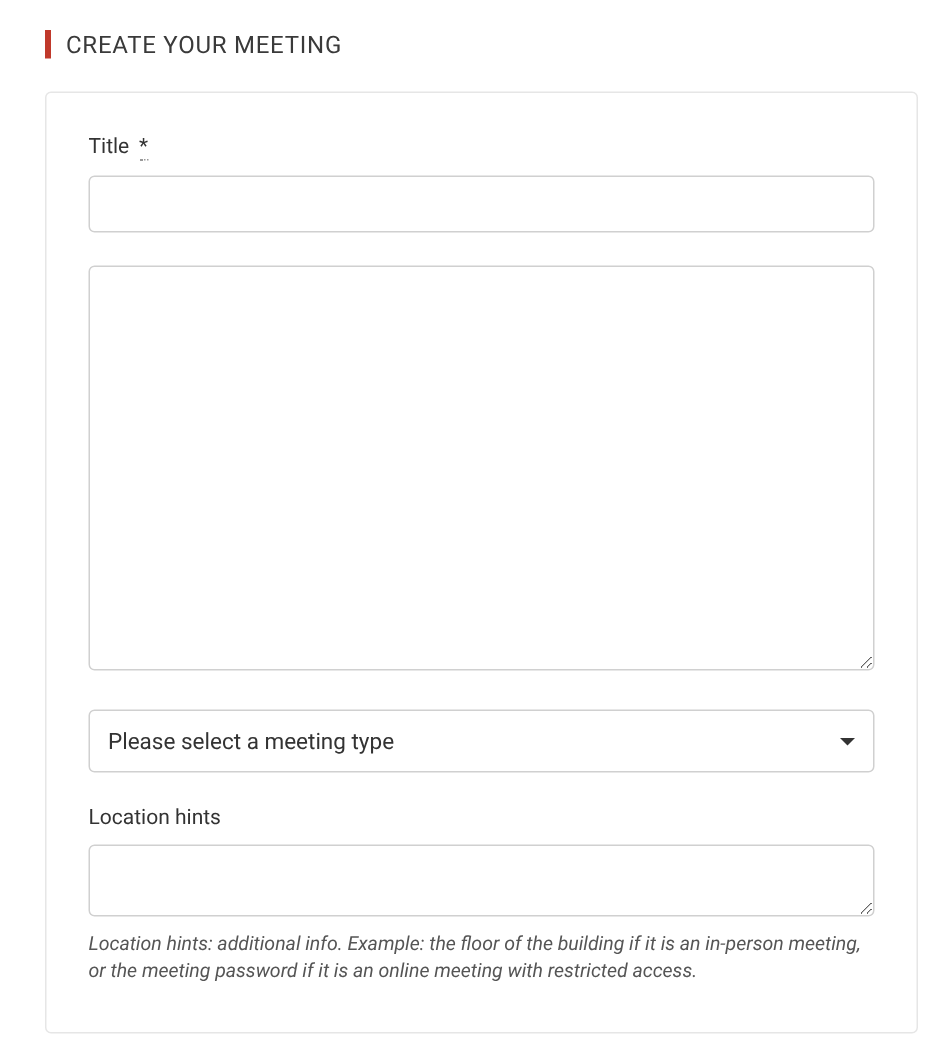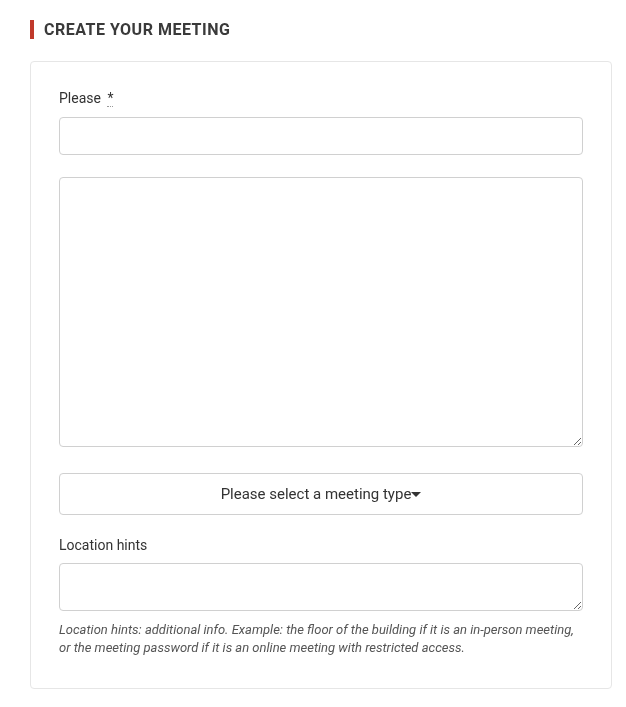--- a/index.html
+++ b/index.html
@@ -15,21 +15,21 @@
       width: 626px;
     }
     .page-header {
       border-left: 4px solid #c0392b;
       padding-left: 10px;
       margin-bottom: 22px;
       margin-left: 16px;
     }
     .page-header h2 {
       font-size: 16px;
-      font-weight: 700;
+      font-weight: 400;
       color: #3a3a3a;
       letter-spacing: 0.5px;
     }
     .card {
       border: 1px solid #e6e6e6;
       border-radius: 4px;
       padding: 28px 28px 10px 28px;
       margin-left: 16px;
     }
     .form-group {
@@ -80,21 +80,21 @@
       width: 100%;
       border: 1px solid #d0d0d0;
       border-radius: 4px;
       padding: 10px 12px;
       font-size: 15px;
       height: 42px;
       background: #fff;
       cursor: pointer;
       display: flex;
       align-items: center;
-      justify-content: center;
+      justify-content: space-between;
       color: #333;
     }
     .select-caret {
       width: 0;
       height: 0;
       border-left: 5px solid transparent;
       border-right: 5px solid transparent;
       border-top: 5px solid #333;
     }
     .help-text {
@@ -109,21 +109,21 @@
 <body>
 
 <div class="page-header">
   <h2>CREATE YOUR MEETING</h2>
 </div>
 
 <div class="card">
 
   <div class="form-group">
     <label class="form-label">
-      <span>Please</span>
+      <span>Title</span>
       <span class="required-asterisk">*</span>
     </label>
     <input type="text" class="form-input" value="" style="">
   </div>
 
   <div class="form-group">
     <textarea class="form-textarea textarea-lg" style=""></textarea>
   </div>
 
   <div class="form-group">

